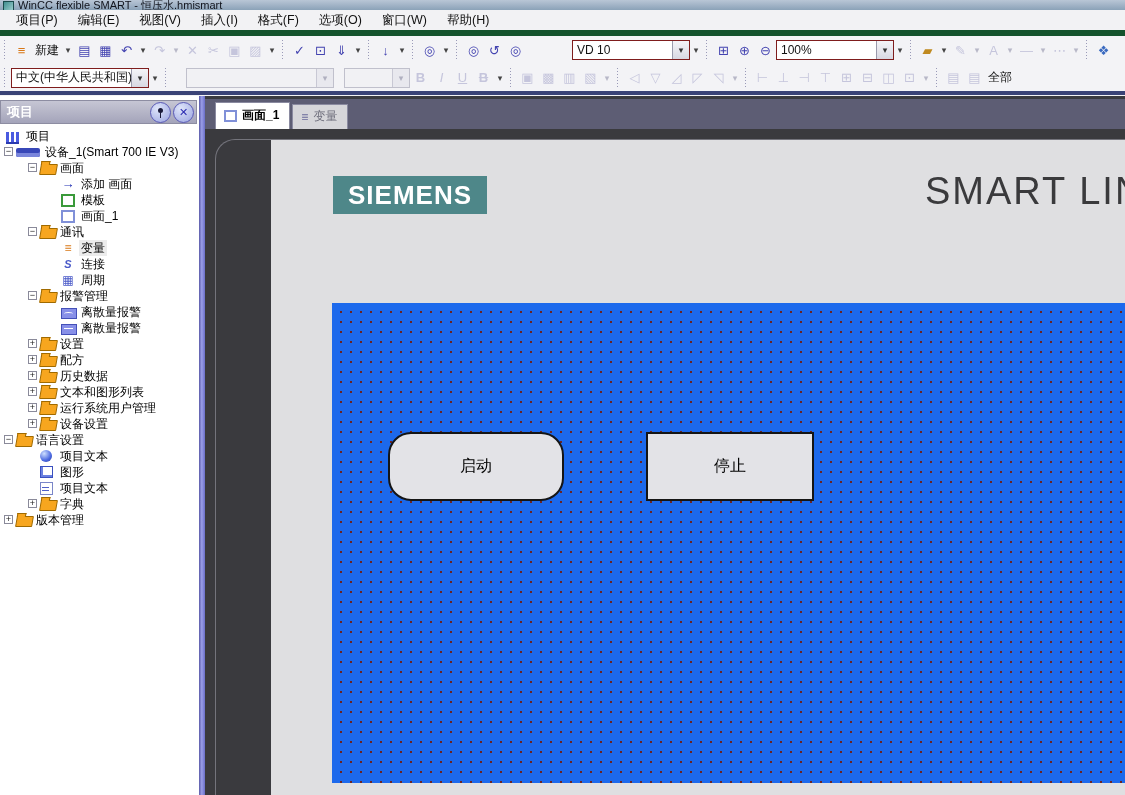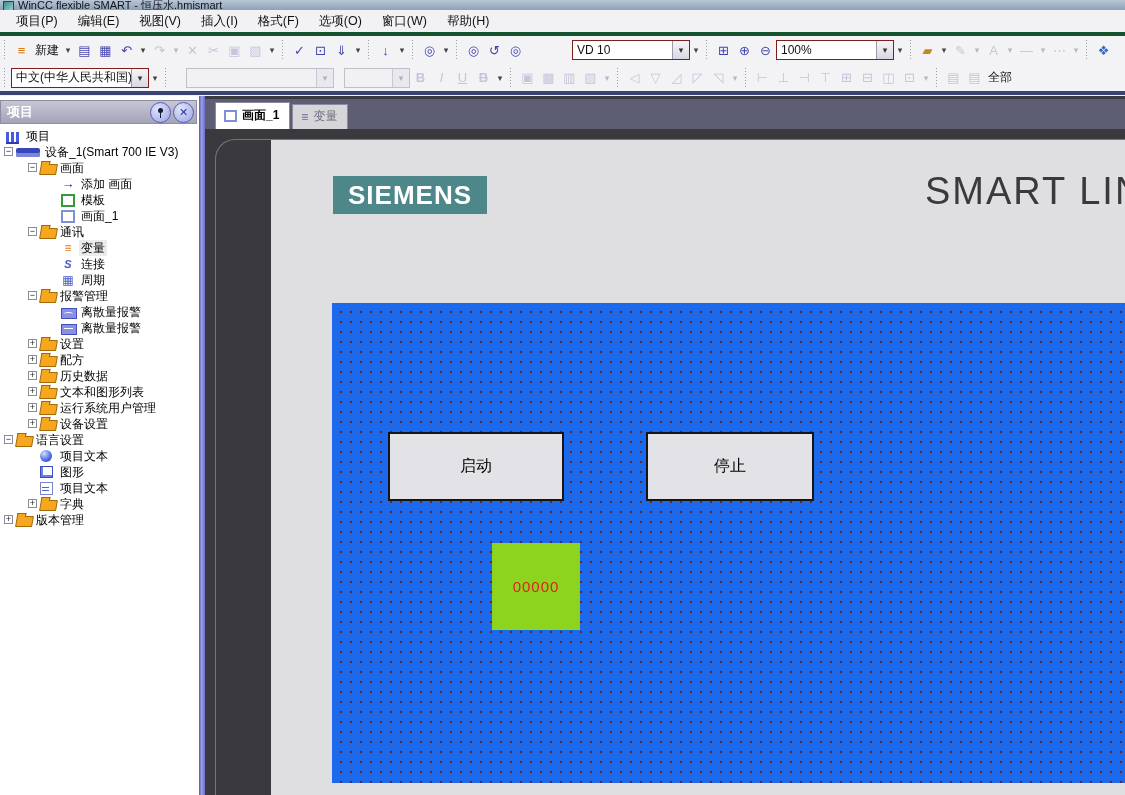--- a/index.html
+++ b/index.html
@@ -6,21 +6,21 @@
   body{font-family:"Liberation Sans","DejaVu Sans",sans-serif;width:1125px;height:795px;overflow:hidden;position:relative;background:#f2f2f4;}
   #stage{position:absolute;left:0;top:0;width:1125px;height:795px;overflow:hidden;}
 
   
   .titlebar{position:absolute;left:0;top:0;width:1125px;height:10px;background:linear-gradient(#b9c6d6,#8ba2b8);border-bottom:1px solid #2e4f86;overflow:hidden;}
   .titlebar .tb-inner{display:flex;align-items:center;margin-top:-5px;}
   .app-icon{width:9px;height:9px;margin:4px 4px 0 3px;background:linear-gradient(135deg,#3f8d8f,#9fd0d0);border:1px solid #1a4a4c;}
   .title-text{font-size:11px;color:#10131c;margin-top:3px;white-space:nowrap;}
 
   
-  .menubar{position:absolute;left:0;top:10px;width:1125px;height:26px;background:#f2f2f4;border-bottom:4px solid #14532d;display:flex;align-items:center;padding-left:6px;box-sizing:border-box;}
+  .menubar{position:absolute;left:0;top:10px;width:1125px;height:26px;background:#f2f2f4;border-bottom:6px solid #14532d;display:flex;align-items:center;padding-left:6px;box-sizing:border-box;}
   .menu-item{font-size:12.5px;color:#111;padding:3px 10px;cursor:default;}
 
   
   .toolbar{position:absolute;left:0;width:1125px;background:#f3f3f6;display:flex;align-items:center;box-sizing:border-box;}
   #toolbar1{top:36px;height:28px;}
   #toolbar2{top:64px;height:31px;border-bottom:4px solid #3a4376;}
   .grip{width:5px;height:20px;margin:0 3px;background-image:repeating-linear-gradient(to bottom,#9a9ab8 0 1px,transparent 1px 3px);background-size:1px 100%;background-repeat:no-repeat;background-position:1px 0;}
   .tbi{width:21px;height:20px;display:flex;align-items:center;justify-content:center;font-size:13px;color:#4343b0;cursor:default;flex:0 0 auto;}
   .tbi.dis{color:#c5c5dc;}
   .tbi.small{width:12px;font-size:9px;color:#444;}
@@ -74,21 +74,21 @@
   .tab.inactive{background:#d6d6da;color:#6e6e7c;height:15px;margin-left:2px;}
   .tab-screen-ic{width:9px;height:8px;background:#fff;border:2px solid #8090d8;}
   .tab-tag-ic{color:#6a6a9a;font-weight:bold;font-size:12px;}
 
   .device-outline{position:absolute;left:10px;top:43px;width:1000px;height:740px;border-left:1px solid #74747c;border-top:1px solid #74747c;border-top-left-radius:20px;}
   .bezel{position:absolute;left:66px;top:44px;width:854px;height:655px;background:#dfdfe1;}
   .siemens-logo{position:absolute;left:62px;top:36px;width:154px;height:38px;display:flex;align-items:center;justify-content:center;letter-spacing:1px;color:#fff;font-weight:bold;font-size:26px;font-family:"Liberation Sans",sans-serif;text-align:right;}
   .product-line{position:absolute;left:654px;top:30px;font-size:38px;font-weight:300;color:#3a3a3c;letter-spacing:2px;white-space:nowrap;}
   .screen{position:absolute;left:61px;top:163px;width:793px;height:480px;background-image:radial-gradient(circle,#6b2424 1px,transparent 1.4px);background-size:10px 10px;background-position:4px 4px;}
   .hmi-btn{position:absolute;top:129px;height:69px;background:#e3e3e7;border:2px solid #151515;box-sizing:border-box;display:flex;align-items:center;justify-content:center;font-size:16px;color:#000;}
-  #btn-start{left:56px;width:176px;}
+  #btn-start{left:56px;width:176px;border-radius:23px;}
   #btn-stop{left:314px;width:168px;}
   .io-field{position:absolute;left:160px;top:240px;width:88px;height:87px;display:flex;align-items:center;justify-content:center;font-size:15px;letter-spacing:1px;}
 </style>
 </head>
 <body>
 
 <div id="stage">
 
   <div class="titlebar">
     <div class="tb-inner">
@@ -360,18 +360,17 @@
     </div>
 
     <div class="device-outline"></div>
 
     <div class="bezel">
       <div class="siemens-logo" id="siemens-logo" style="background-color: rgb(78, 135, 137);">SIEMENS</div>
       <div class="product-line">SMART LINE</div>
       <div class="screen" id="screen" style="background-color: rgb(28, 105, 236);">
         <div class="hmi-btn" id="btn-start">启动</div>
         <div class="hmi-btn" id="btn-stop">停止</div>
-        <div class="io-field" id="io-field" style="background-color: rgb(141, 212, 31); color: rgb(224, 32, 32);">00000</div>
       </div>
     </div>
   </div>
 
 </div>
 
 </body></html>

